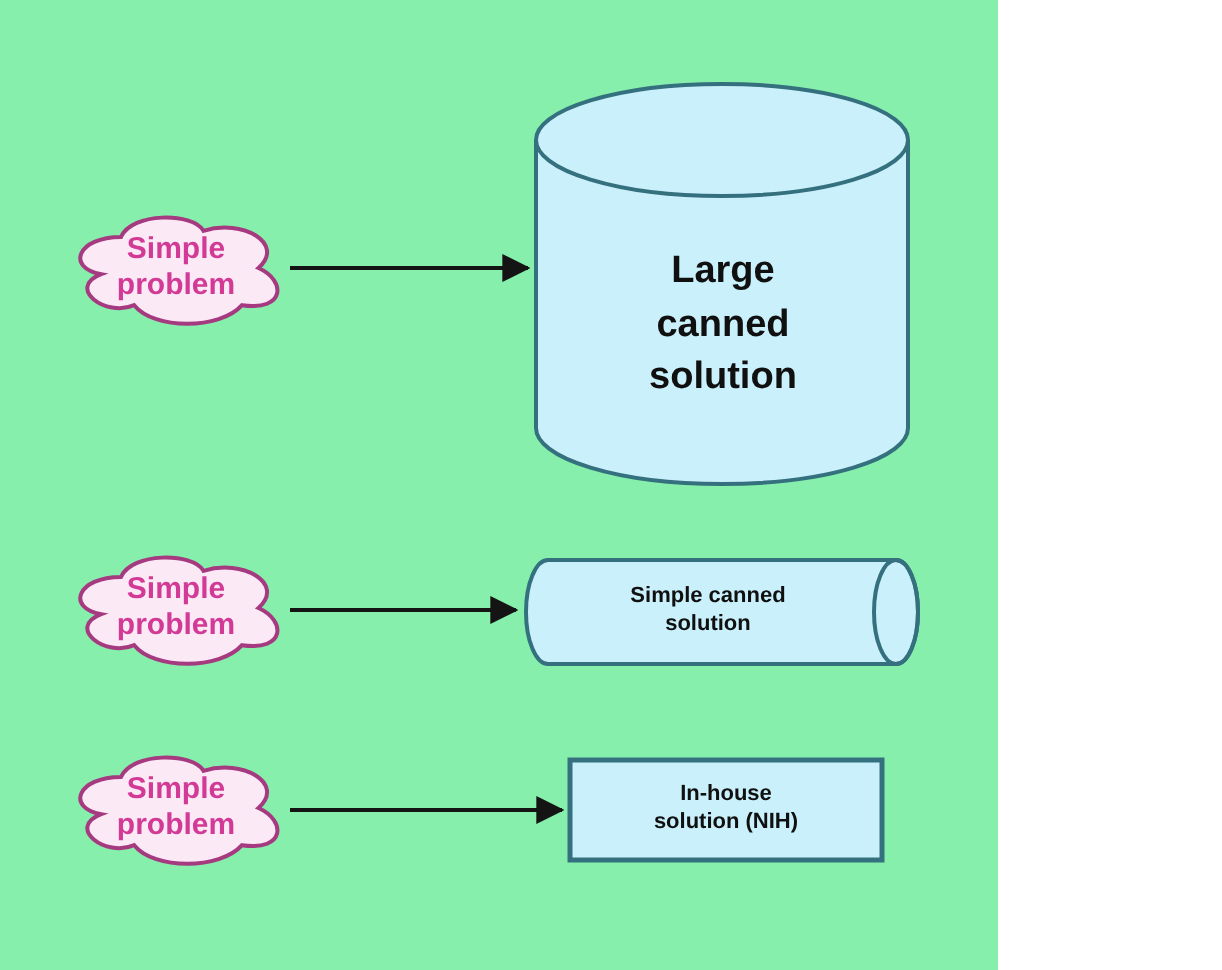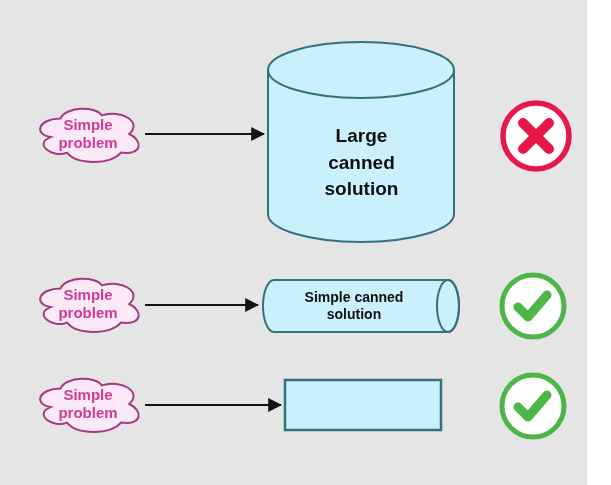--- a/index.html
+++ b/index.html
@@ -1,29 +1,29 @@
 <!DOCTYPE html>
 <html><head>
 <meta charset="utf-8">
 <style>
   html,body{margin:0;padding:0}
   body{
     width:611px;height:485px;background:#ffffff;
     font-family:"Liberation Sans", sans-serif;
   }
-  .canvas{position:relative;width:587px;height:485px;background:#e5e5e5;overflow:hidden}
+  .canvas{position:relative;width:499px;height:485px;background:#86efac;overflow:hidden}
   .canvas > svg{position:absolute;left:0;top:0}
   .label{
     position:absolute;display:flex;align-items:center;justify-content:center;
     text-align:center;white-space:pre-line;font-weight:bold;pointer-events:none;
   }
   .cloud-label{font-size:15px;line-height:1.18;color:#d23a96}
   .solution-label{color:#101010}
   .solution-large{font-size:19px;line-height:1.4}
-  .solution-small{font-size:14px;line-height:1.25}
+  .solution-small{font-size:11px;line-height:1.25}
 </style>
 </head>
 <body>
 
 <div class="canvas">
 
   <svg width="611" height="485" viewBox="0 0 611 485">
     <defs>
       <marker id="arrowhead" viewBox="0 0 12 12" refX="11" refY="6" markerWidth="14" markerHeight="14" markerUnits="userSpaceOnUse" orient="auto">
         <path d="M 0 0 L 12 6 L 0 12 Z" fill="#141414"></path>
@@ -74,14 +74,16 @@
 canned
 solution</div>
 
   <div class="label cloud-label" style="left:33px;top:273px;width:110px;height:62px">Simple
 problem</div>
   <div class="label solution-label solution-small" style="left:264px;top:280px;width:180px;height:52px">Simple canned
 solution</div>
 
   <div class="label cloud-label" style="left:33px;top:373px;width:110px;height:62px">Simple
 problem</div>
+  <div class="label solution-label solution-small" style="left:285px;top:380px;width:156px;height:50px">In-house
+solution (NIH)</div>
 
 </div>
 
 </body></html>

